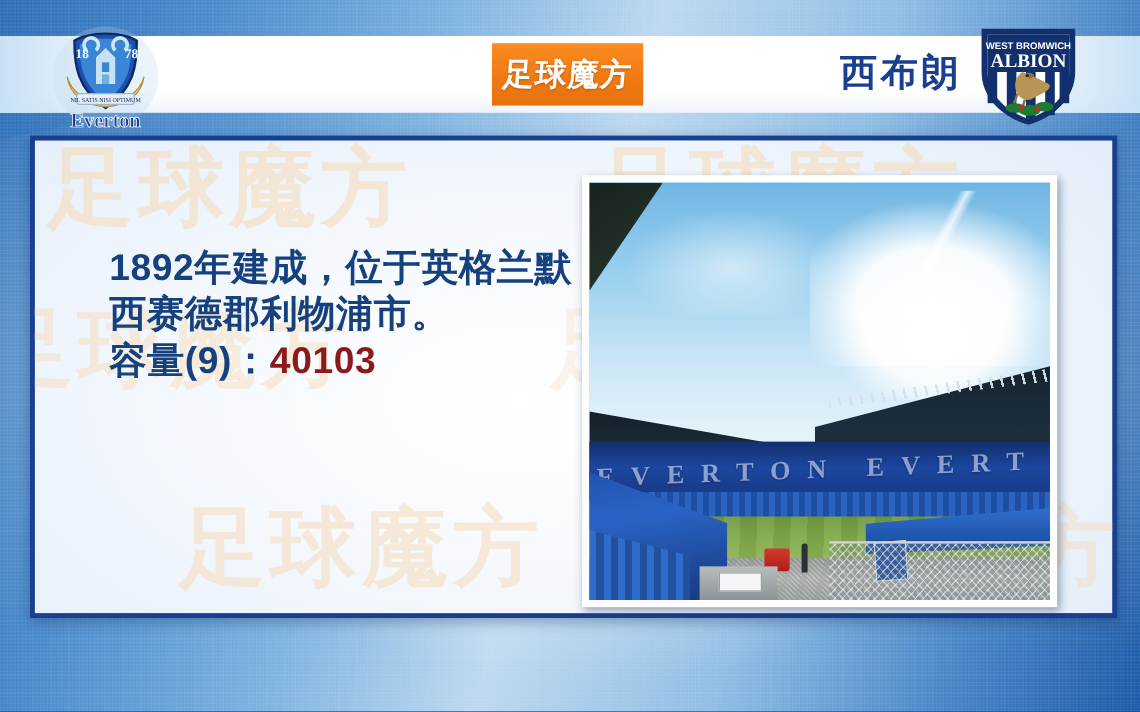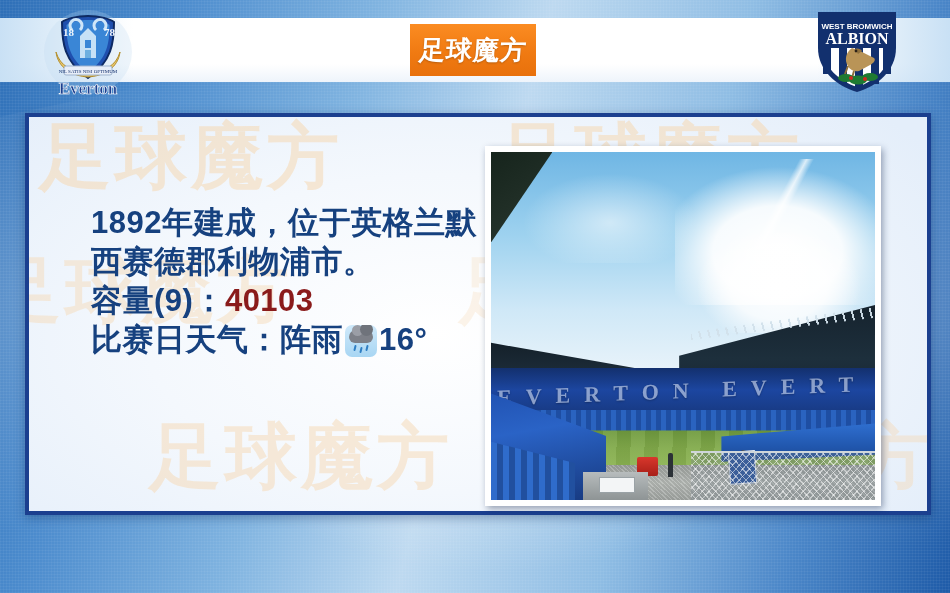--- a/index.html
+++ b/index.html
@@ -29,21 +29,21 @@
     background:radial-gradient(ellipse at 30% 40%, rgba(255,255,255,.22) 0%, rgba(255,255,255,0) 60%);
     transform:rotate(-12deg);
   }
   .bg-swoosh2{
     position:absolute;right:-80px;top:60px;width:420px;height:520px;
     background:radial-gradient(ellipse at 70% 50%, rgba(255,255,255,.18) 0%, rgba(255,255,255,0) 62%);
   }
 
   
   .header{
-    position:absolute;left:0;top:0;width:950px;height:100px;
+    position:absolute;left:0;top:12px;width:950px;height:100px;
   }
   .header-band{
     position:absolute;left:0;top:18px;width:950px;height:64px;
     background:linear-gradient(180deg,#ffffff 0%,#ffffff 72%,#eef4fb 100%);
   }
   .header-band:before{
     content:"";position:absolute;left:0;top:0;width:950px;height:64px;
     background:linear-gradient(90deg, rgba(198,223,244,.95) 0%, rgba(255,255,255,0) 14%, rgba(255,255,255,0) 86%, rgba(198,223,244,.95) 100%);
   }
   .home-name,.away-name{
@@ -295,20 +295,21 @@
       <rect x="22" y="60" width="48" height="9" rx="2" fill="#e8eef8" stroke="#9fb4cf"></rect>
       <text x="46" y="67" text-anchor="middle" font-family="Liberation Serif, serif" font-size="5" fill="#13306e">NIL SATIS NISI OPTIMUM</text>
       <text x="46" y="88" text-anchor="middle" font-family="Liberation Serif, serif" font-size="17" font-weight="bold" fill="#1b3f8f" stroke="#ffffff" stroke-width="0.6">Everton</text>
     </svg>
 
 
     <div class="brand">
       <div class="brand-text">足球魔方</div>
     </div>
 
+    <div class="away-name">西布朗</div>
 
     <svg class="crest crest-away" viewBox="0 0 90 88">
       <path d="M45 4 L84 4 L84 40 C84 62 66 78 45 84 C24 78 6 62 6 40 L6 4 Z" fill="#12306e"></path>
       <path d="M45 9 L79 9 L79 40 C79 59 63 73 45 79 C27 73 11 59 11 40 L11 9 Z" fill="#ffffff"></path>
       <g fill="#12306e">
         <rect x="11" y="40" width="8" height="26"></rect>
         <rect x="27" y="40" width="8" height="36"></rect>
         <rect x="43" y="40" width="8" height="39"></rect>
         <rect x="59" y="40" width="8" height="36"></rect>
         <rect x="71" y="40" width="8" height="26"></rect>
@@ -343,23 +344,20 @@
 
     <div class="info">
       <span class="desc">1892年建成，位于英格兰默西赛德郡利物浦市。</span>
 
       <span class="row">
         <span>容量(9)：</span><span class="val-red">40103</span>
       </span>
 
 
 
-      <span class="row">
-        <span>比赛日天气：</span><span>阵雨</span><span class="wx-icon"><span class="wx-cloud"></span><span class="wx-drop d1"></span><span class="wx-drop d2"></span><span class="wx-drop d3"></span></span><span>16°</span>
-      </span>
     </div>
   </div>
 
   <div class="photo-frame">
     <div class="photo">
       <div class="sky"></div>
       <div class="cloud-c"></div>
       <div class="contrail"></div>
       <div class="cloud-a"></div>
       <div class="cloud-b"></div>

